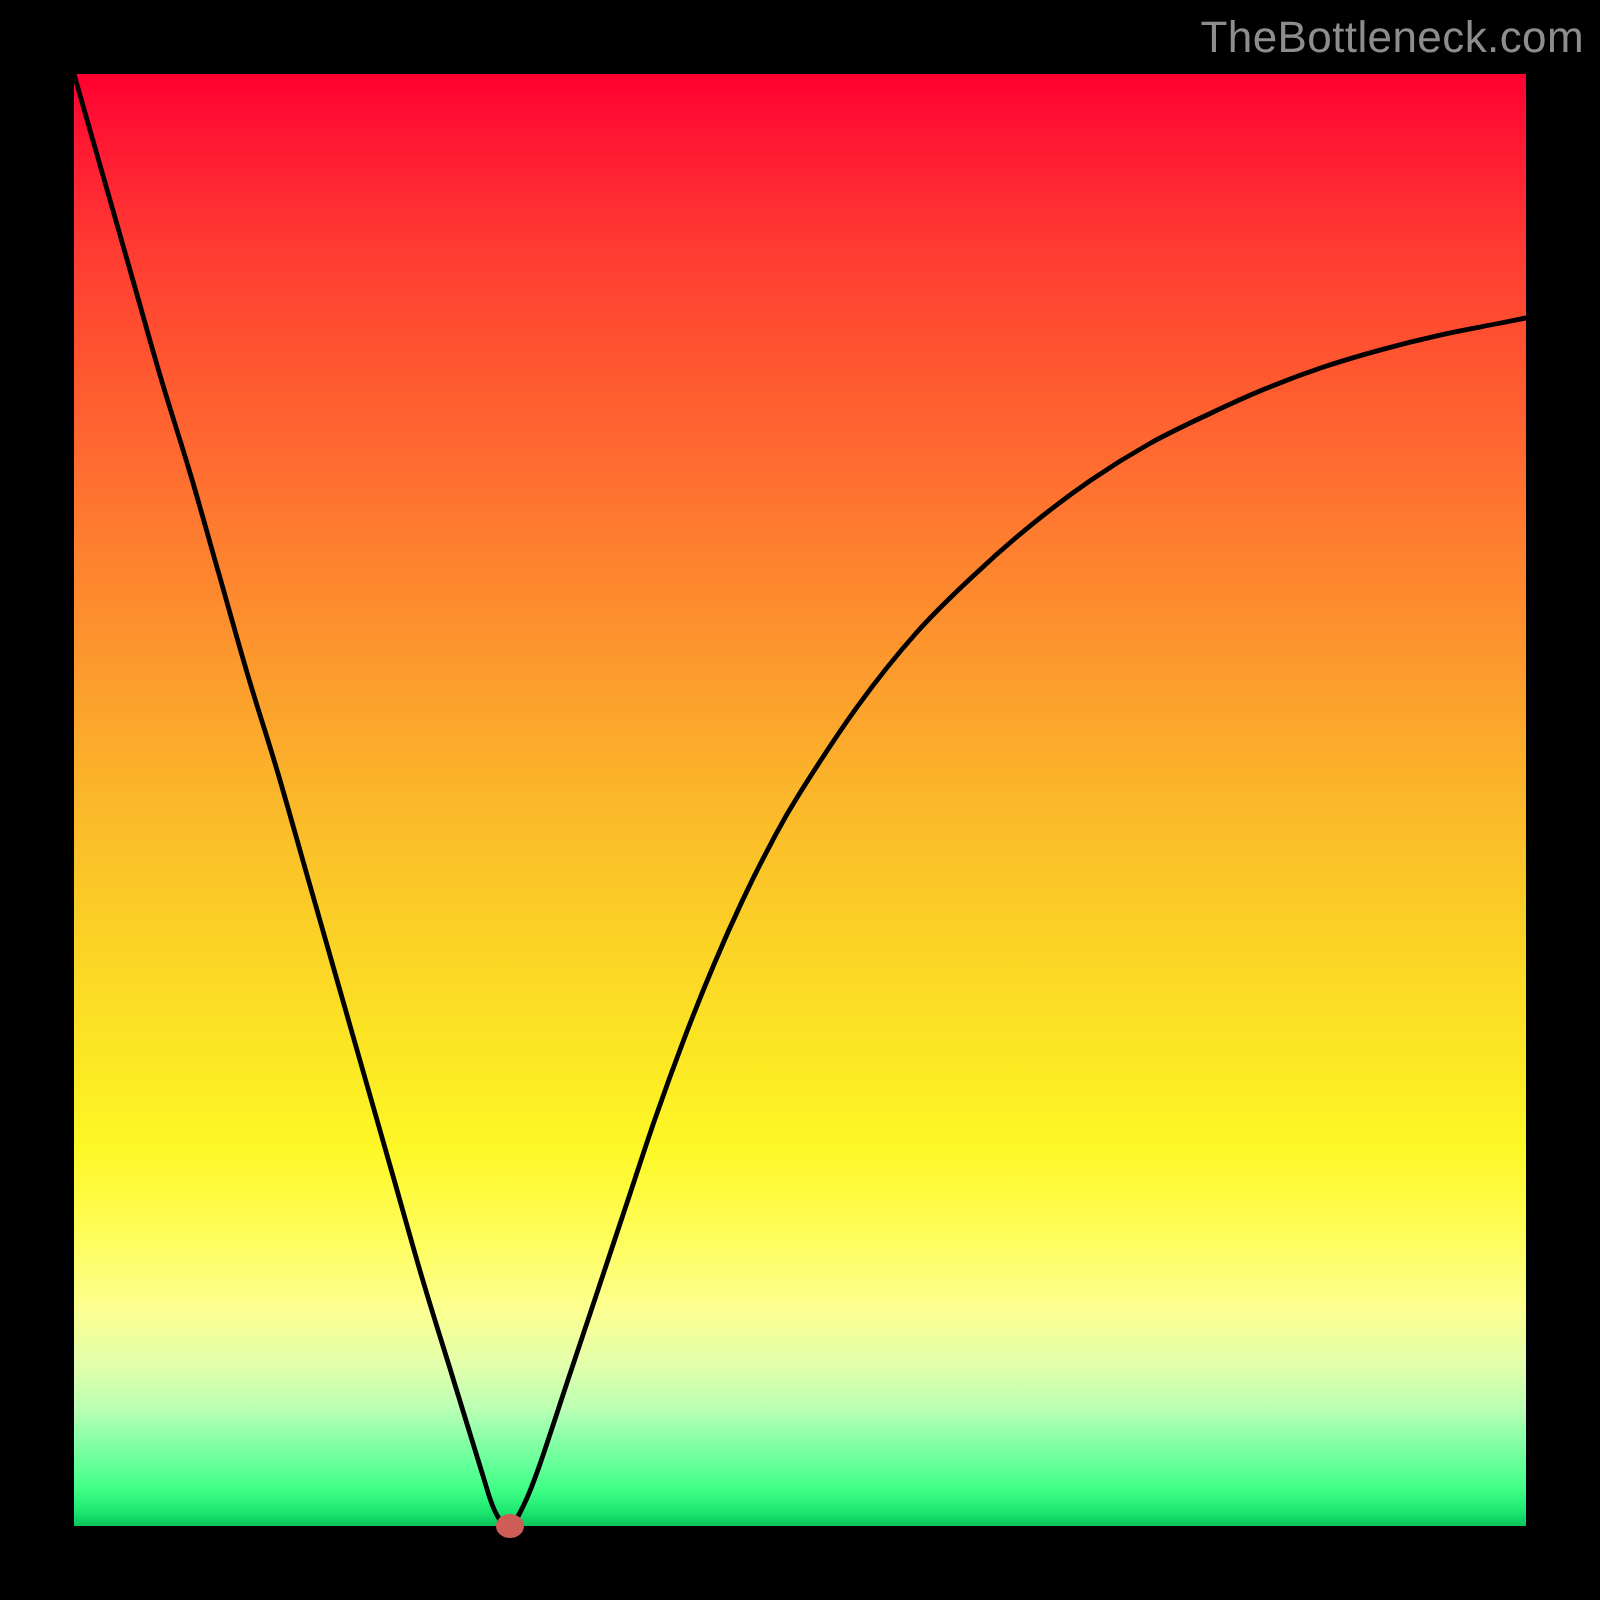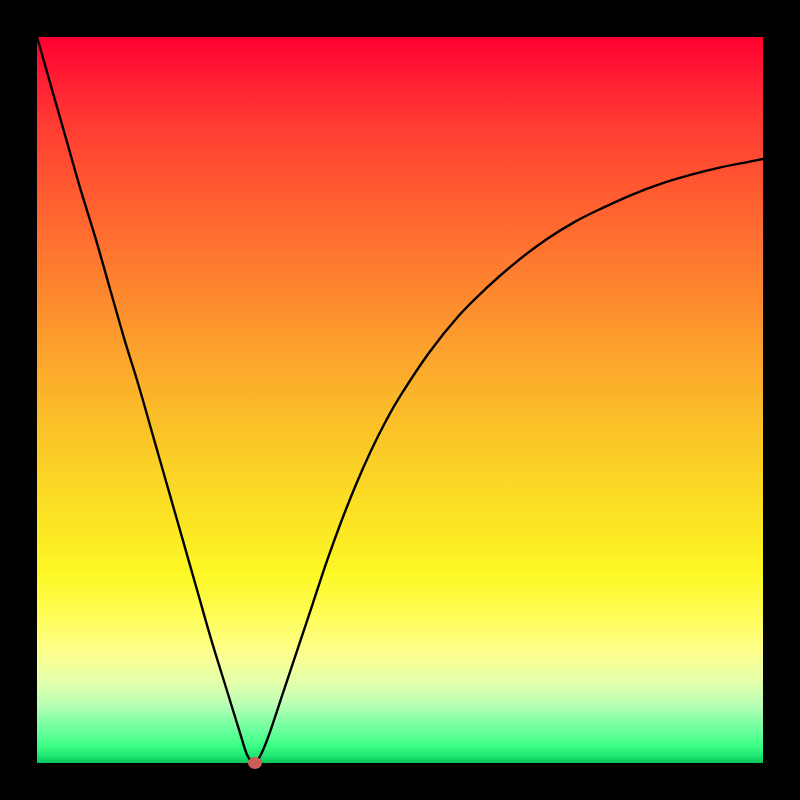--- a/index.html
+++ b/index.html
@@ -78,13 +78,14 @@
 
   <div class="plot-area">
 
     <svg class="curve" viewBox="0 0 726 726" preserveAspectRatio="none">
       <path id="curve-path" fill="none" stroke="#000000" stroke-width="2.4" stroke-linejoin="round" stroke-linecap="round" d="M 0 0 C 2.6136 9.147599999999988, 9.2928 32.52479999999994, 14.52 50.819999999999936 C 19.7472 69.11519999999993, 23.8128 83.34479999999999, 29.04 101.63999999999999 C 34.267199999999995 119.93519999999998, 38.33279999999999 134.81819999999993, 43.559999999999995 152.45999999999992 C 48.7872 170.1017999999999, 52.852799999999995 182.00819999999996, 58.08 199.64999999999998 C 63.3072 217.2918, 67.37280000000001 232.17479999999995, 72.60000000000001 250.46999999999997 C 77.8272 268.7652, 81.8928 283.64820000000003, 87.11999999999999 301.29 C 92.34719999999999 318.9318, 96.41280000000002 330.8382, 101.64000000000001 348.47999999999996 C 106.86720000000001 366.12179999999995, 110.9328 381.0048, 116.16 399.3 C 121.38719999999999 417.59520000000003, 125.4528 431.8248, 130.68 450.12 C 135.90720000000002 468.4152, 139.9728 482.6448, 145.20000000000002 500.94 C 150.42720000000003 519.2352, 154.49280000000002 533.4648, 159.72 551.76 C 164.94719999999998 570.0552, 169.01279999999997 584.9381999999999, 174.23999999999998 602.5799999999999 C 179.4672 620.2217999999999, 183.5328 632.7815999999999, 188.76000000000002 649.77 C 193.98720000000003 666.7584, 199.35960000000003 684.5454000000001, 203.28000000000003 696.96 C 207.20040000000003 709.3746, 207.9264 713.5128, 210.54 718.74 C 213.15359999999998 723.9672, 215.1864 726.6534, 217.79999999999998 726 C 220.41359999999997 725.3466, 222.4464 720.3372, 225.06 715.11 C 227.6736 709.8828, 228.3996 708.0678, 232.32 696.96 C 236.2404 685.8522, 241.61280000000002 669.0816, 246.84000000000003 653.4 C 252.06720000000004 637.7184, 256.13280000000003 625.5216, 261.36 609.84 C 266.5872 594.1584, 270.6528 581.9616, 275.88 566.28 C 281.1072 550.5984, 285.17280000000005 537.7482, 290.40000000000003 522.72 C 295.6272 507.6918, 299.69280000000003 496.5114, 304.92 482.78999999999996 C 310.1472 469.06859999999995, 314.2128 458.9046, 319.44 446.49 C 324.6672 434.0754, 328.73280000000005 424.9278, 333.96000000000004 413.82 C 339.1872 402.7122, 343.2528 394.581, 348.47999999999996 384.78000000000003 C 353.70719999999994 374.97900000000004, 355.1592 371.7846, 363 359.37 C 370.8408 346.9554, 381.5856 330.18480000000005, 392.04 315.81000000000006 C 402.49440000000004 301.43520000000007, 410.62559999999996 291.2712, 421.08 279.51 C 431.5344 267.74879999999996, 439.6656 260.27099999999996, 450.12 250.46999999999997 C 460.5744 240.66899999999998, 468.7056 233.55420000000007, 479.16 225.06000000000006 C 489.61440000000005 216.56580000000005, 497.74559999999997 210.4674, 508.2 203.27999999999997 C 518.6544 196.09259999999995, 526.7856 191.01059999999998, 537.24 185.13 C 547.6944 179.2494, 555.8256 175.57584, 566.28 170.61 C 576.7343999999999 165.64416000000003, 584.8656 161.85444, 595.3199999999999 157.54200000000003 C 605.7743999999999 153.22956000000005, 613.9056 150.18036000000006, 624.36 146.65200000000004 C 634.8144 143.12364000000002, 642.9456 140.81495999999993, 653.4 137.93999999999994 C 663.8543999999999 135.06503999999995, 671.9856 133.03224000000003, 682.4399999999999 130.68000000000006 C 692.8943999999999 128.3277600000001, 703.6392 126.44016000000009, 711.48 124.87200000000007 C 719.3208000000001 123.30384000000005, 723.3864 122.49071999999998, 726 121.96799999999996"></path>
     </svg>
 
     <div class="marker" id="marker" style="left: 217.8px; top: 726px; background: rgb(205, 93, 86);"></div>
   </div>
 
+  <div class="watermark">TheBottleneck.com</div>
 </div>
 
 </body></html>

